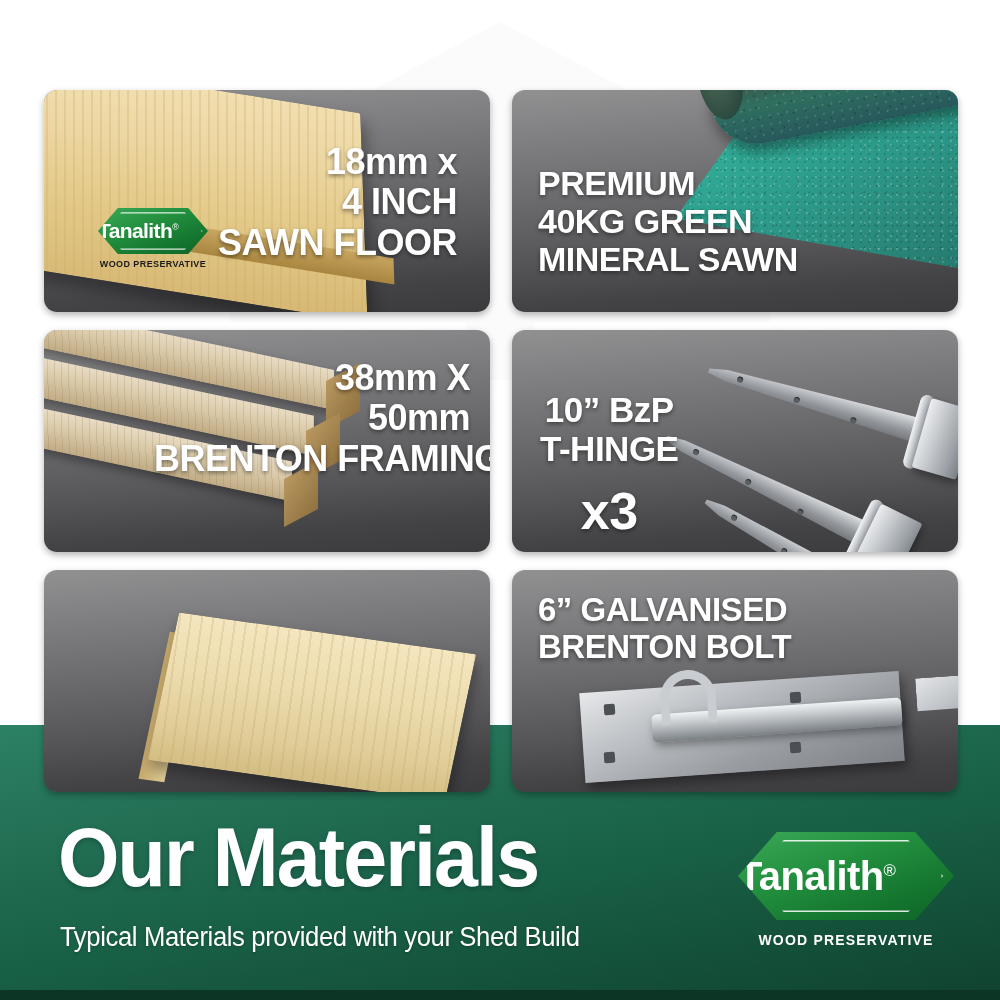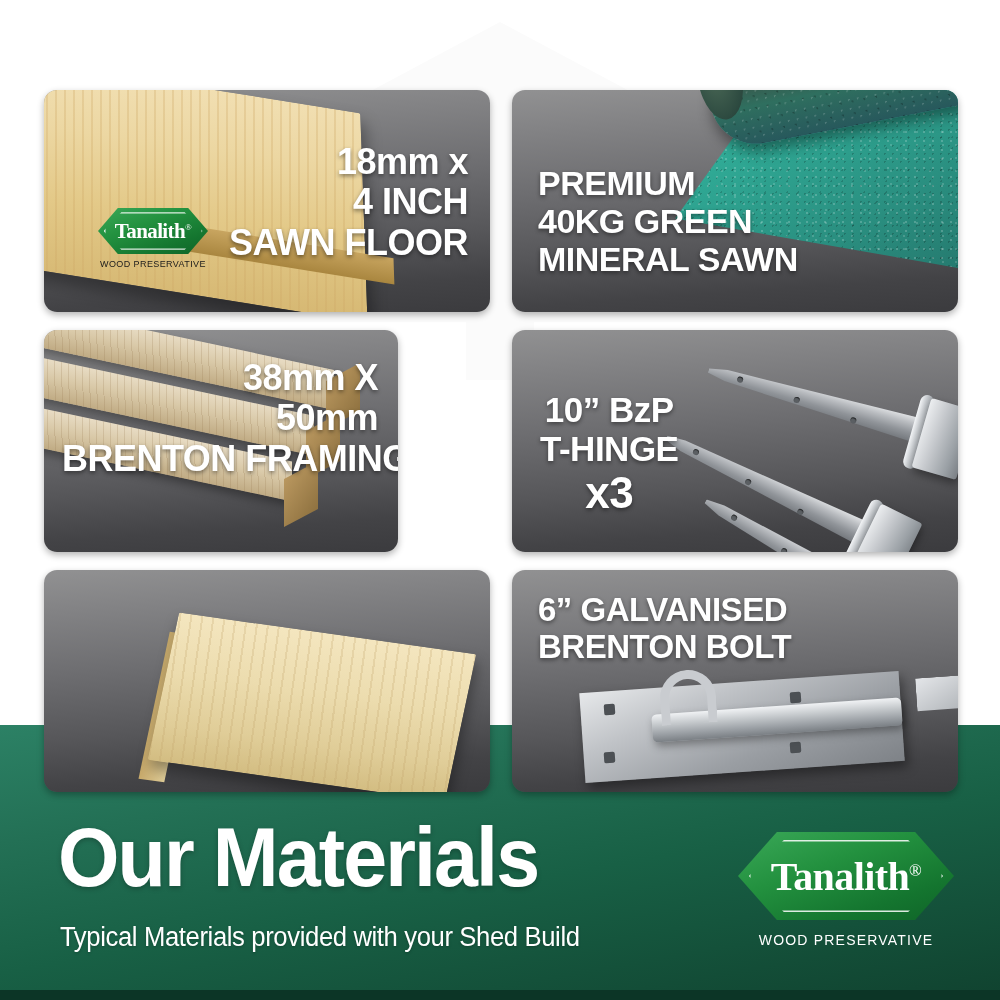--- a/index.html
+++ b/index.html
@@ -55,33 +55,33 @@
     font-weight:bold;
     line-height:1.12;
     text-shadow:0 2px 4px rgba(0,0,0,.45);
     letter-spacing:-0.5px;
     z-index:6;
   }
 
   
   #card-sawn-floor      { left:44px;  top:90px;  width:446px; height:222px; }
   #card-mineral-felt    { left:512px; top:90px;  width:446px; height:222px; }
-  #card-framing         { left:44px;  top:330px; width:354px; height:222px;padding-left:19px; }
+  #card-framing         { left:44px;  top:330px; width:446px; height:222px;padding-left:19px; }
   #card-t-hinge         { left:512px; top:330px; width:446px; height:222px; }
   #card-shiplap         { left:44px;  top:570px; width:446px; height:222px; }
   #card-brenton-bolt    { left:512px; top:570px; width:446px; height:222px; }
 
   
-  .cap-sawn-floor   { right:22px; top:52px;  font-size:36px; text-align:right; }
+  .cap-sawn-floor   { right:33px; top:52px;  font-size:36px; text-align:right; }
   .cap-felt         { left:26px;  top:74px;  font-size:34px; text-align:left; }
   .cap-framing      { right:20px; top:28px;  font-size:36px; text-align:right; width:330px; }
   .cap-framing .big { font-size:36px; }
   .cap-framing .wide{ font-size:36px; white-space:nowrap; position:relative; left:14px;}
   .cap-hinge        { left:28px;  top:60px;  font-size:35px; text-align:center; }
-  .cap-hinge .x3    { font-size:44px; display:block; }
+  .cap-hinge .x3    { font-size:52px; display:block; margin-top:14px; }
   .cap-shiplap      { right:24px; top:20px;  font-size:35px; text-align:right; }
   .cap-bolt         { left:26px;  top:22px;  font-size:33px; text-align:left; }
 
   
   .wood-plank{
     position:absolute;
     background:
       repeating-linear-gradient(92deg, rgba(206,168,102,.30) 0 2px, rgba(0,0,0,0) 2px 9px),
       linear-gradient(178deg,#f2e0b4 0%,#ecd7a2 30%,#e3c988 62%,#d6b873 100%);
   }
@@ -234,37 +234,36 @@
     position:absolute; width:11px; height:11px; border-radius:2px;
     background:#4c5054; transform:rotate(-4deg);
   }
 
   
   .tanalith-badge{ position:absolute; z-index:7; text-align:center; }
   .tanalith-hex{
     position:relative;
     background:linear-gradient(160deg,#3aa858 0%,#23913f 38%,#14752f 75%,#0f6428 100%);
     clip-path:polygon(18% 0%, 82% 0%, 100% 50%, 82% 100%, 18% 100%, 0% 50%);
-    display:flex; align-items:center; justify-content:center;
+    display:flex; align-items:center; justify-content:flex-start;
     border-radius:6px;
-    font-family:Liberation Serif, serif;
   }
   .tanalith-hex .inner-line{
     position:absolute; left:5%; top:9%; width:90%; height:82%;
     clip-path:polygon(18% 0%, 82% 0%, 100% 50%, 82% 100%, 18% 100%, 0% 50%);
     border:0; background:transparent;
     box-shadow:inset 0 0 0 1.5px rgba(255,255,255,.85);
   }
   .tanalith-word{
     color:#fff; font-weight:bold; letter-spacing:-0.6px;
     position:relative; z-index:2;
   }
   .tanalith-word sup{ font-size:.42em; vertical-align:super; font-weight:normal; }
   .tanalith-sub{
-    font-weight:normal; letter-spacing:.4px; white-space:nowrap;
+    font-weight:bold; letter-spacing:.4px; white-space:nowrap;
   }
 
   
   .badge-sm{ width:110px; }
   .badge-sm .tanalith-hex{ height:46px; }
   .badge-sm .tanalith-word{ font-size:21px; }
   .badge-sm .tanalith-sub{ font-size:9px; color:#1b1b1b; margin-top:5px; }
 
   #badge-card1{ left:54px;  top:118px; }
 

